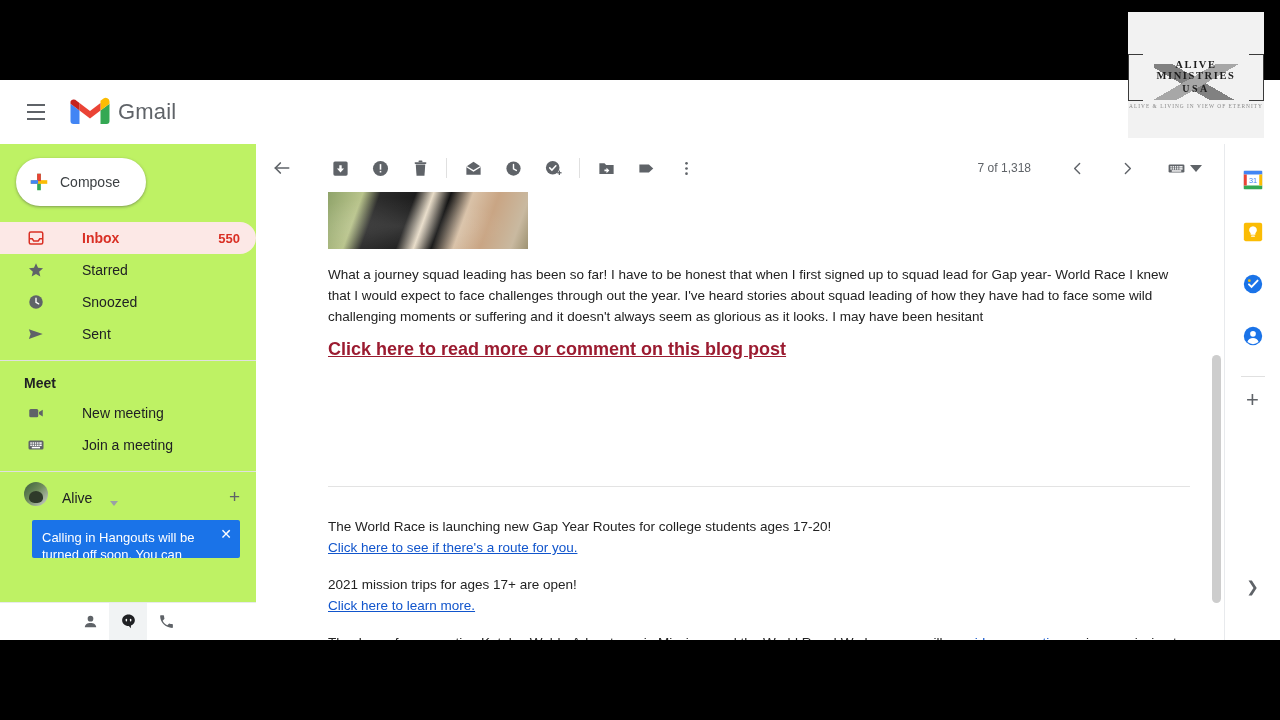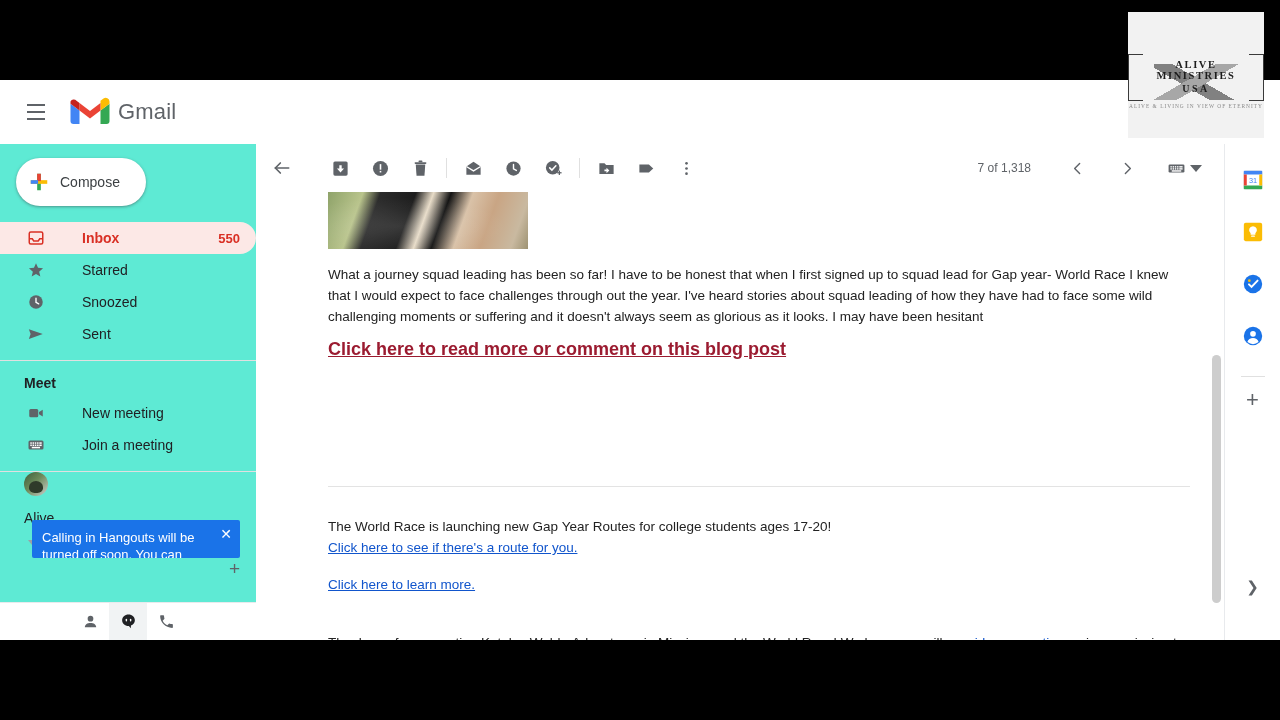--- a/index.html
+++ b/index.html
@@ -58,21 +58,21 @@
     border-right: 6px solid transparent; border-top: 7px solid #5f6368;
   }
   .help-btn {
     position: absolute; left: 1092px; top: 93px; width: 36px; height: 36px;
     display: flex; align-items: center; justify-content: center; cursor: pointer;
   }
 
   
   .sidebar {
     position: absolute; left: 0; top: 64px; width: 256px; height: 496px;
-    background: #5eead4; overflow: hidden;
+    background: #bef264; overflow: hidden;
   }
   .compose {
     margin: 14px 0 0 16px; height: 48px; width: 130px;
     border-radius: 24px; background: #fff;
     box-shadow: 0 1px 2px 0 rgba(60,64,67,.3), 0 1px 3px 1px rgba(60,64,67,.15);
     display: flex; align-items: center; padding-left: 12px; gap: 10px;
     cursor: pointer;
   }
   .compose-label { font-size: 14px; color: #3c4043; }
   .nav-list { margin-top: 16px; }
@@ -87,23 +87,22 @@
   .nav-item .cnt { font-size: 12px; color: #5f6368; }
   .nav-item.active { background: #fce8e6; color: #d93025; font-weight: bold; }
   .nav-item.active .cnt { color: #d93025; font-weight: bold; font-size: 13px; }
   .nav-item.bold .lbl { font-weight: bold; }
   .sec-divider { height: 1px; background: #e0e0e0; margin: 10px 0 0 0; }
   .sec-title {
     font-size: 14px; color: #202124; font-weight: bold;
     padding: 14px 0 6px 24px;
   }
   .hangout-user {
-    height: 34px; display: flex; align-items: flex-start; padding: 0 16px 0 24px; gap: 14px;
+    height: 34px; display: flex; align-items: flex-end; padding: 0 16px 0 24px; gap: 14px;
     cursor: pointer;
-    flex-direction: column;
   }
   .avatar-sm {
     width: 24px; height: 24px; border-radius: 50%;
     background: linear-gradient(135deg,#3b5d3b,#6d8a5a 45%,#cfcfcf);
     flex: 0 0 24px; overflow: hidden; position: relative;
   }
   .avatar-sm::after {
     content:""; position:absolute; left: 5px; top: 9px; width: 14px; height: 12px;
     background: #2f3b2a; border-radius: 50% 50% 40% 40%;
   }
@@ -527,20 +526,21 @@
       <div class="bloglink">Click here to read more or comment on this blog post</div>
 
       <div class="hr hr1"></div>
 
       <div class="mtext p2">
         <div>The World Race is launching new Gap Year Routes for college students ages 17-20!</div>
         <div class="lk">Click here to see if there's a route for you.</div>
       </div>
 
       <div class="mtext p3">
+        <div>2021 mission trips for ages 17+ are open!</div>
         <div class="lk">Click here to learn more.</div>
       </div>
 
       <div class="mtext p4">
         <span>Thank you for supporting Katelyn Webb, Adventures in Missions and the World Race! We hope you will </span><span class="lk">consider supporting us</span><span> in our mission to reach the lost, care for the orphans, and make disciples in the nations.</span>
       </div>
 
     </div>
 
     <div class="vscroll">

